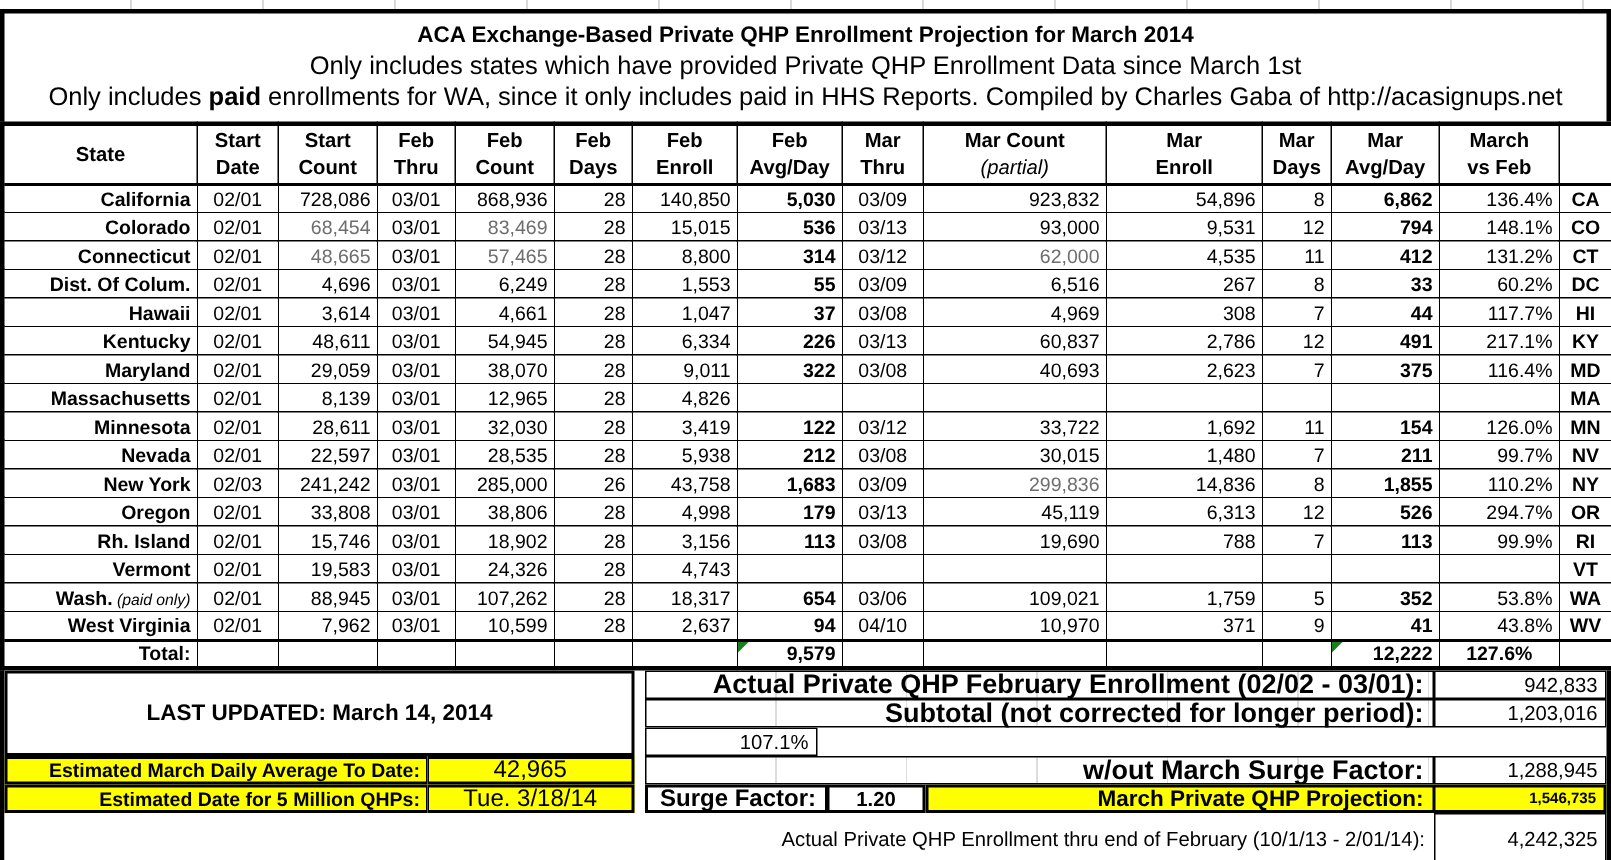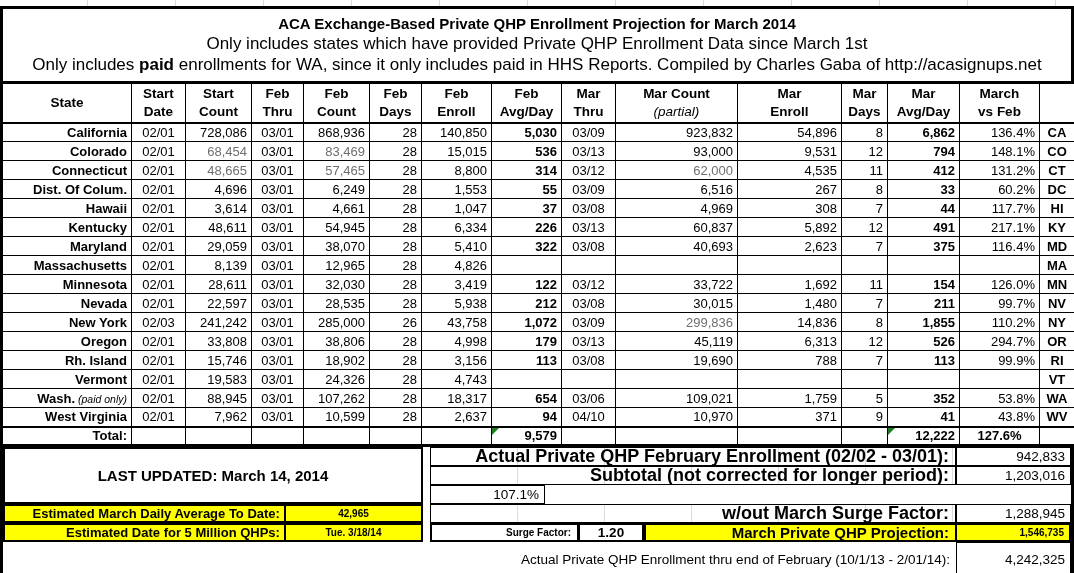--- a/index.html
+++ b/index.html
@@ -36,26 +36,26 @@
   .tri{position:absolute;top:0;left:0;width:0;height:0;border-top:7px solid var(--tri);border-right:7px solid transparent;}
 
   
   .bottom{width:1074px;border:3px solid #000;border-top:none;}
   .bcols{display:flex;}
   .bl{width:420px;}
   .br{width:648px;}
   .lastupd{height:57px;border:2px solid #000;display:flex;align-items:center;justify-content:center;font-weight:bold;font-size:15px;background:#fff;}
   .ylrow{display:flex;height:19px;}
   .yl-label{width:294px;background:var(--yellow);border:2px solid #000;border-right:1px solid #000;font-weight:bold;font-size:13px;display:flex;align-items:center;justify-content:flex-end;padding-right:4px;}
-  .yl-val{width:144px;background:var(--yellow);border:2px solid #000;border-left:1px solid #000;font-weight:bold;font-size:10px;display:flex;align-items:center;justify-content:center;}
+  .yl-val{width:144px;background:var(--yellow);border:2px solid #000;border-left:1px solid #000;font-weight:normal;font-size:16px;display:flex;align-items:center;justify-content:center;}
   .srow{display:flex;height:19px;}
   .sr-gap{width:7px;}
   .sr-label{flex:1;border:1px solid #000;font-size:18px;display:flex;align-items:center;justify-content:flex-end;padding-right:6px;background:#fff repeating-linear-gradient(to right,transparent 0 86px,#dcdcdc 86px 87px);font-weight:bold;}
   .sr-val{width:115px;border:1px solid #000;font-size:13.5px;display:flex;align-items:center;justify-content:flex-end;padding-right:5px;background:#fff;}
-  .surge-label{width:149px;border:2px solid #000;font-weight:bold;font-size:10px;display:flex;align-items:center;justify-content:flex-end;padding-right:6px;background:#fff;}
+  .surge-label{width:122px;border:2px solid #000;font-weight:bold;font-size:16px;display:flex;align-items:center;justify-content:flex-end;padding-right:6px;background:#fff;}
   .surge-val{width:65px;border:2px solid #000;border-left:1px solid #000;font-weight:bold;font-size:13.5px;display:flex;align-items:center;justify-content:center;background:#fff;}
   .proj-label{flex:1;background:var(--yellow);border:2px solid #000;border-right:1px solid #000;font-weight:bold;font-size:15px;display:flex;align-items:center;justify-content:flex-end;padding-right:6px;}
   .proj-val{width:115px;background:var(--yellow);border:2px solid #000;border-left:1px solid #000;font-weight:bold;font-size:10px;display:flex;align-items:center;justify-content:flex-end;padding-right:5px;}
   .frow{display:flex;height:34px;}
   .f-label{flex:1;font-size:13.5px;display:flex;align-items:center;justify-content:flex-end;padding-right:6px;background:#fff;}
   .f-val{width:115px;border:1px solid #000;font-size:13.5px;display:flex;align-items:center;justify-content:flex-end;padding-right:5px;background:#fff;}
   .grow{display:flex;height:15px;border-top:2px solid #000;flex-direction:column;}
   .g-label{flex:1;background:var(--paleyellow);font-weight:bold;font-size:15.5px;display:flex;align-items:center;justify-content:flex-end;padding-right:6px;}
   .g-val{width:115px;background:var(--paleyellow);border-left:2px solid #000;font-weight:bold;font-size:14.5px;display:flex;align-items:center;justify-content:flex-end;padding-right:5px;}
 </style>
@@ -198,34 +198,34 @@
           <td class="c-state"><span>Kentucky</span></td>
           <td class="c-date"><span>02/01</span></td>
           <td class="c-num"><span>48,611</span></td>
           <td class="c-date"><span>03/01</span></td>
           <td class="c-num"><span>54,945</span></td>
           <td class="c-num"><span>28</span></td>
           <td class="c-num"><span>6,334</span></td>
           <td class="c-num bold"><span>226</span></td>
           <td class="c-date hl-green"><span>03/13</span></td>
           <td class="c-num hl-green"><span>60,837</span></td>
-          <td class="c-num hl-green"><span>5,892</span></td>
+          <td class="c-num hl-green"><span>2,786</span></td>
           <td class="c-num hl-green"><span>12</span></td>
           <td class="c-num bold hl-green"><span>491</span></td>
           <td class="c-num hl-green"><span>217.1%</span></td>
           <td class="c-abbr"><span>KY</span></td>
         </tr>
         <tr>
           <td class="c-state"><span>Maryland</span></td>
           <td class="c-date"><span>02/01</span></td>
           <td class="c-num"><span>29,059</span></td>
           <td class="c-date"><span>03/01</span></td>
           <td class="c-num"><span>38,070</span></td>
           <td class="c-num"><span>28</span></td>
-          <td class="c-num"><span>5,410</span></td>
+          <td class="c-num"><span>9,011</span></td>
           <td class="c-num bold"><span>322</span></td>
           <td class="c-date hl-green"><span>03/08</span></td>
           <td class="c-num hl-green"><span>40,693</span></td>
           <td class="c-num hl-green"><span>2,623</span></td>
           <td class="c-num hl-green"><span>7</span></td>
           <td class="c-num bold hl-green"><span>375</span></td>
           <td class="c-num hl-green"><span>116.4%</span></td>
           <td class="c-abbr"><span>MD</span></td>
         </tr>
         <tr>
@@ -280,21 +280,21 @@
           <td class="c-abbr"><span>NV</span></td>
         </tr>
         <tr>
           <td class="c-state"><span>New York</span></td>
           <td class="c-date"><span>02/03</span></td>
           <td class="c-num"><span>241,242</span></td>
           <td class="c-date"><span>03/01</span></td>
           <td class="c-num"><span>285,000</span></td>
           <td class="c-num"><span>26</span></td>
           <td class="c-num"><span>43,758</span></td>
-          <td class="c-num bold"><span>1,072</span></td>
+          <td class="c-num bold"><span>1,683</span></td>
           <td class="c-date hl-green"><span>03/09</span></td>
           <td class="c-num hl-green"><span class="muted">299,836</span></td>
           <td class="c-num hl-green"><span>14,836</span></td>
           <td class="c-num hl-green"><span>8</span></td>
           <td class="c-num bold hl-green"><span>1,855</span></td>
           <td class="c-num hl-green"><span>110.2%</span></td>
           <td class="c-abbr"><span>NY</span></td>
         </tr>
         <tr>
           <td class="c-state"><span>Oregon</span></td>

